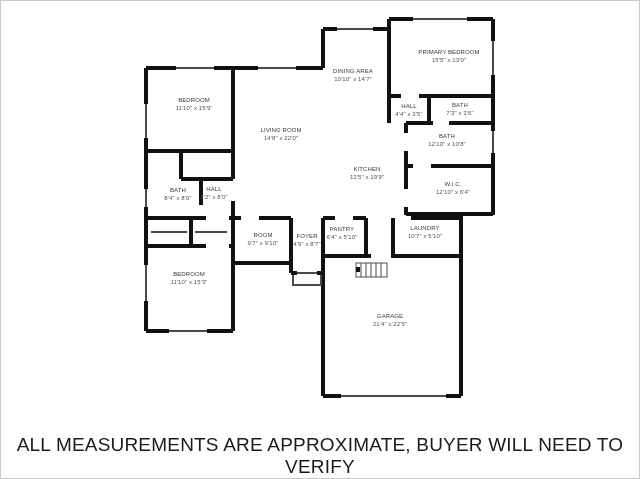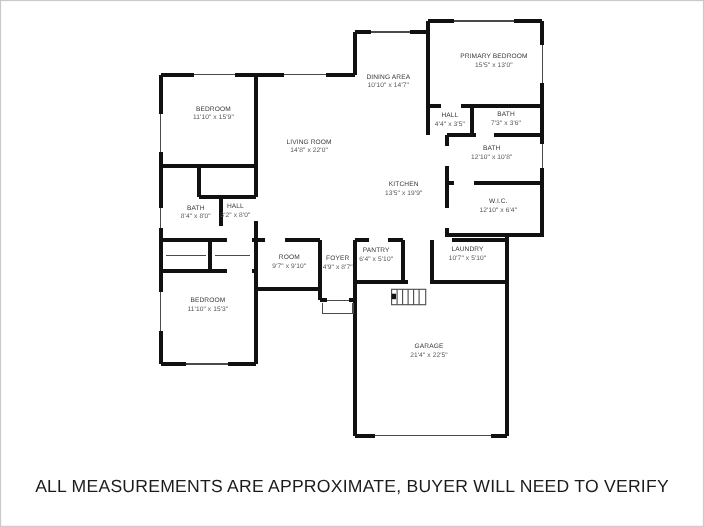--- a/index.html
+++ b/index.html
@@ -23,21 +23,21 @@
     line-height:7.5px;
     letter-spacing:0.1px;
   }
   .room-name{color:#3a3a3a;}
   .room-dims{color:#555;}
   #disclaimer{
     position:absolute;
     left:0;right:0;
     top:433px;
     text-align:center;
-    font-size:16px;
+    font-size:19px;
     color:#1b1b1b;
     letter-spacing:0.2px;
   }
 </style>
 </head>
 <body>
 
 <div id="stage">
 
   <svg id="plan-svg" width="640" height="479" viewBox="0 0 640 479">

